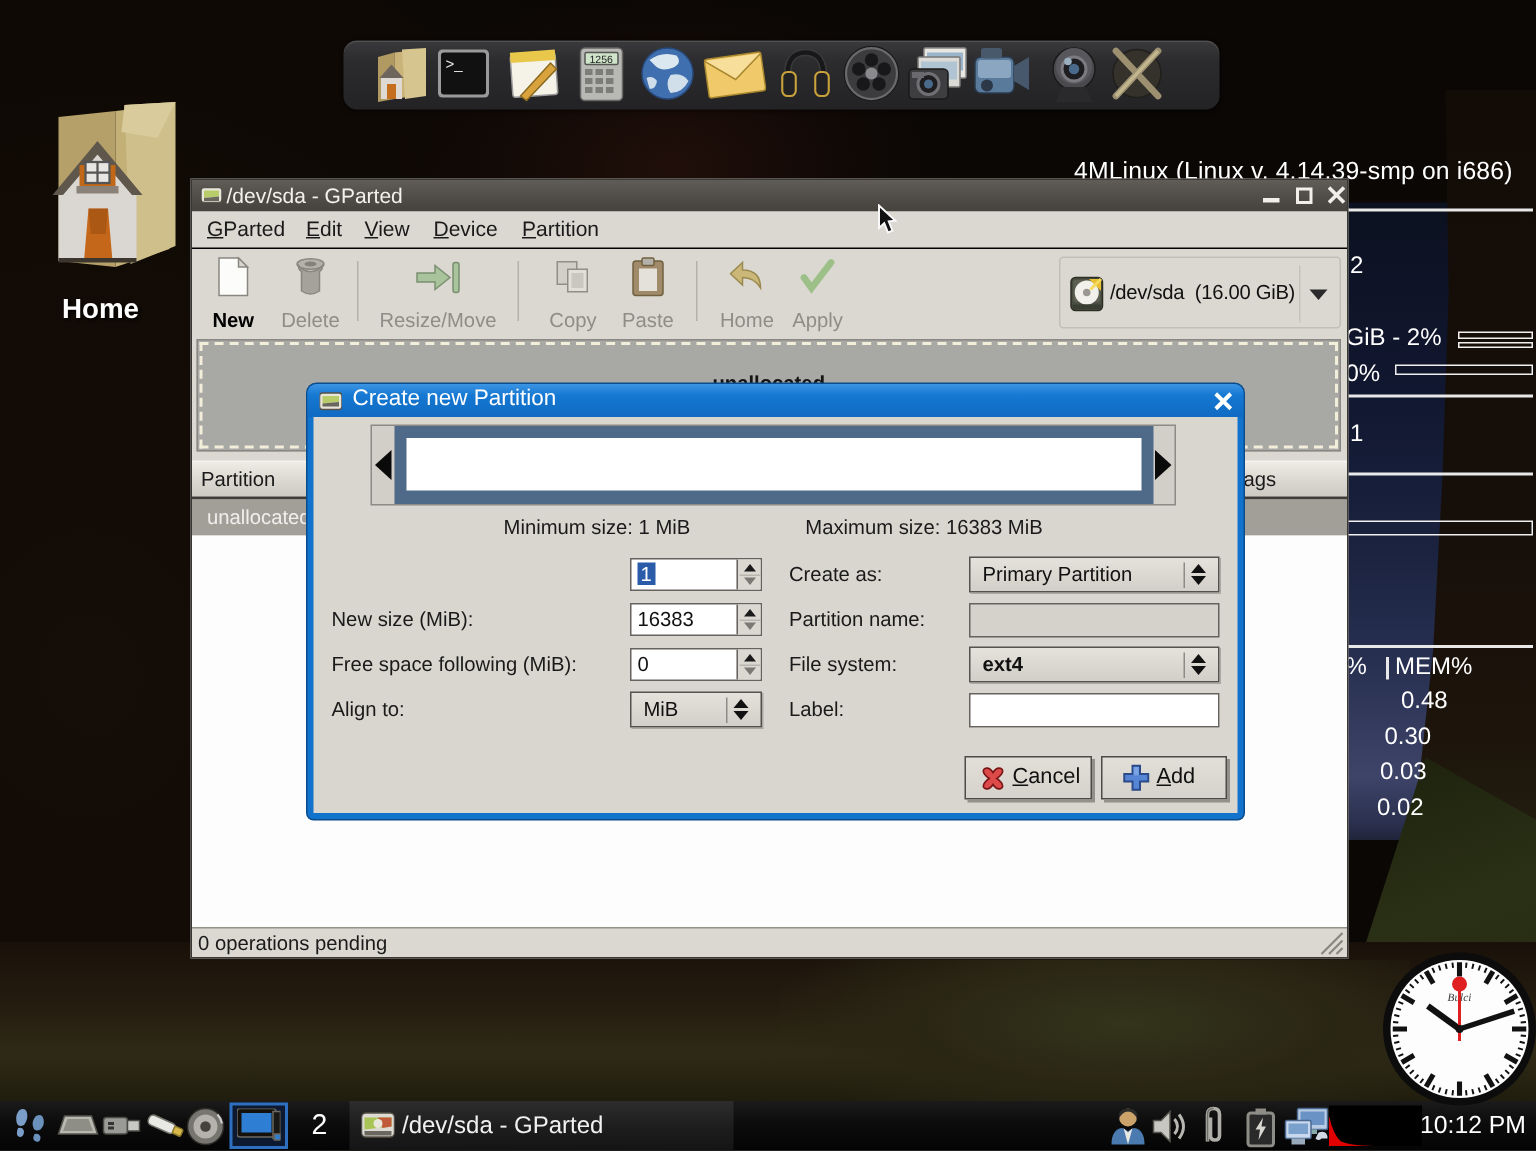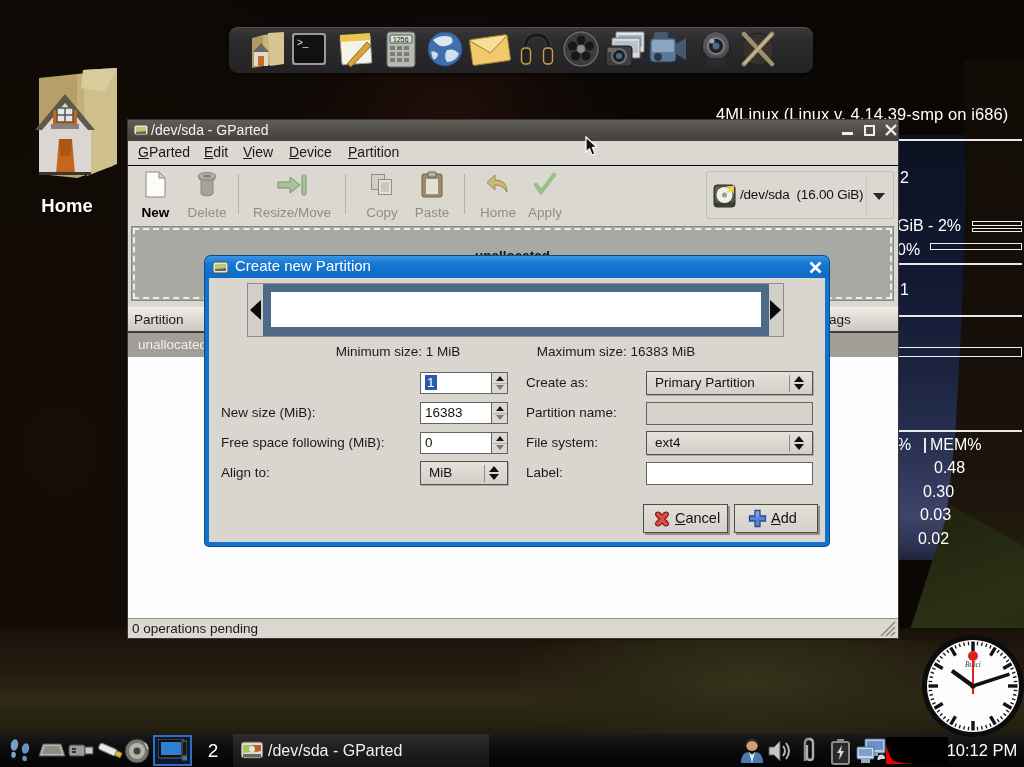--- a/index.html
+++ b/index.html
@@ -412,21 +412,21 @@
   <div class="dlab" style="left:317px;top:124px;">Partition name:</div>
   <div class="dlab" style="left:317px;top:154px;">File system:</div>
   <div class="dlab" style="left:317px;top:184px;">Label:</div>
   <div class="combo2" style="left:437px;top:93px;width:167px;">
           <span class="v">Primary Partition</span>
           <span class="sep"></span>
           <span class="up"></span>
           <span class="dn"></span>
         </div>
   <div class="entry dis" style="left:437px;top:124px;width:167px;"></div>
-  <div class="combo2" style="left:437px;top:153px;width:167px;">
+  <div class="combo2" style="left:437px;top:153px;width:167px;font-weight:bold;">
           <span class="v">ext4</span>
           <span class="sep"></span>
           <span class="up"></span>
           <span class="dn"></span>
         </div>
   <div class="entry" style="left:437px;top:184px;width:167px;"></div>
   <div class="btn" style="left:434px;top:226px;width:85px;">
    <svg style="position:absolute;left:9px;top:5px;" width="18" height="18" viewBox="0 0 18 18">
             <path d="M4 2.2 Q6.8 1.4 9 5 Q11.2 1.4 14 2.2 Q16.6 3.4 14.6 6.2 Q13.2 8 11.6 9 Q13.2 10 14.6 11.8 Q16.6 14.6 14 15.8 Q11.2 16.6 9 13 Q6.8 16.6 4 15.8 Q1.4 14.6 3.4 11.8 Q4.8 10 6.4 9 Q4.8 8 3.4 6.2 Q1.4 3.4 4 2.2 Z" fill="#dd4a4a" stroke="#7a1515" stroke-width="1.1"></path>
           </svg>

